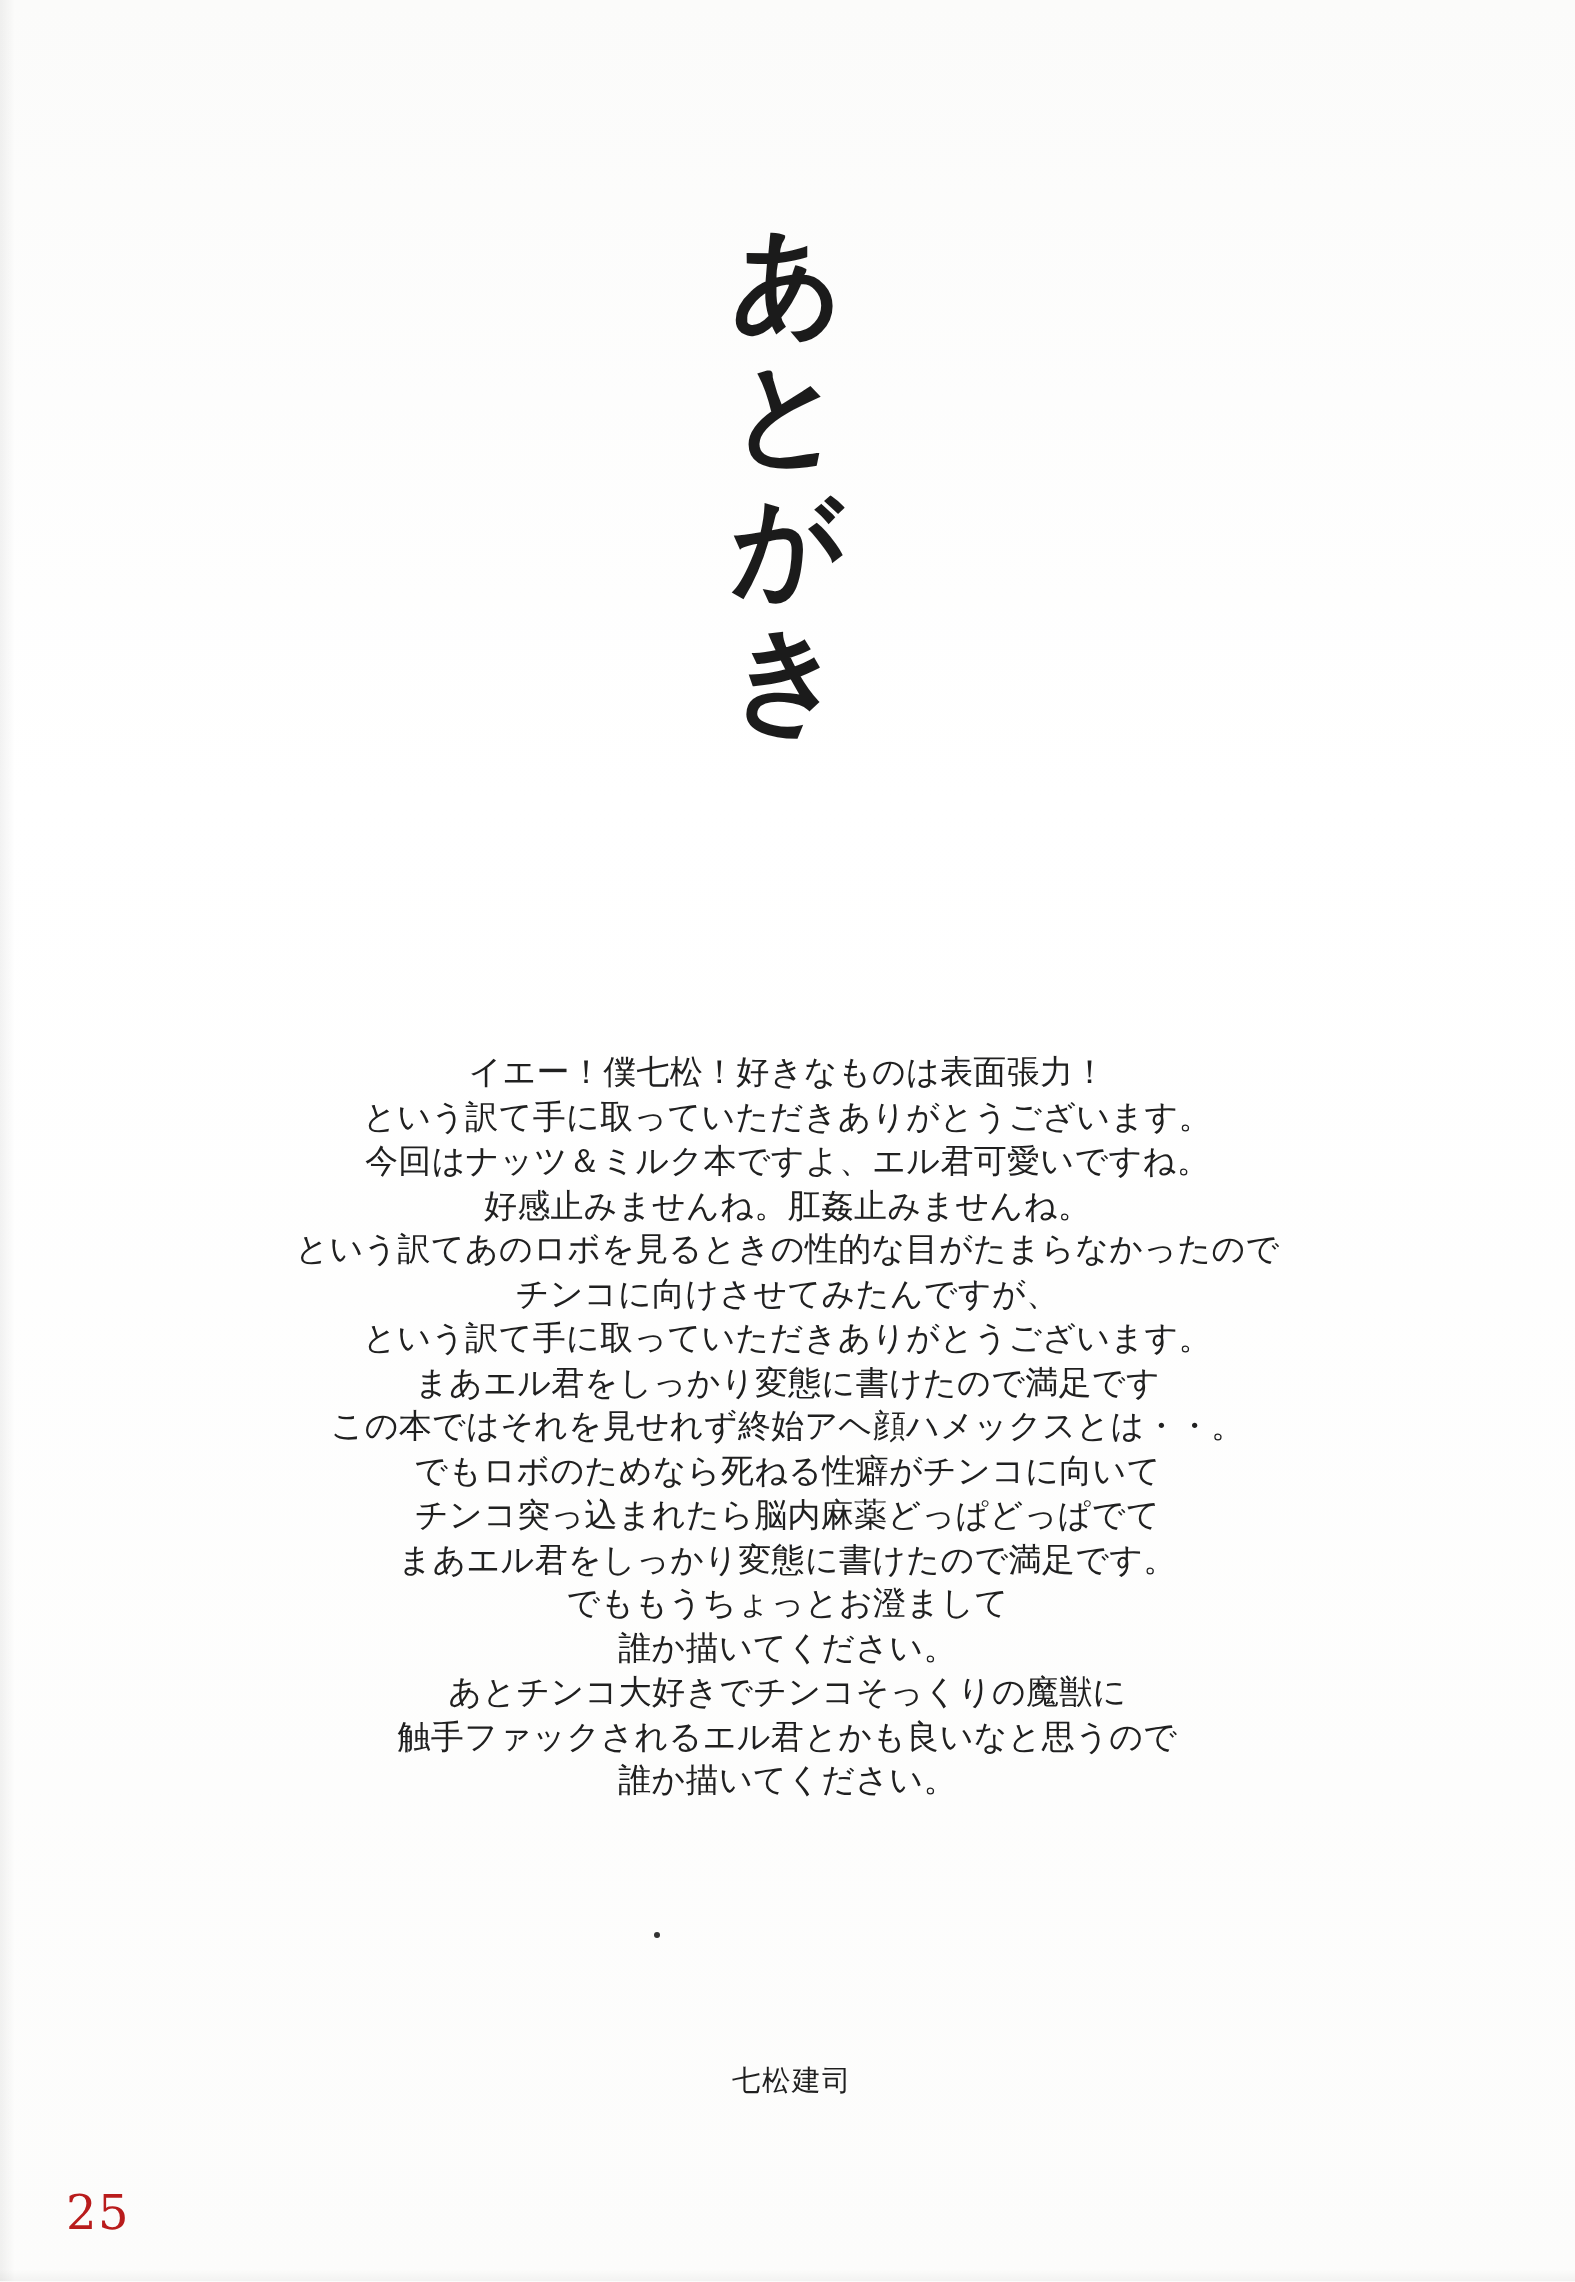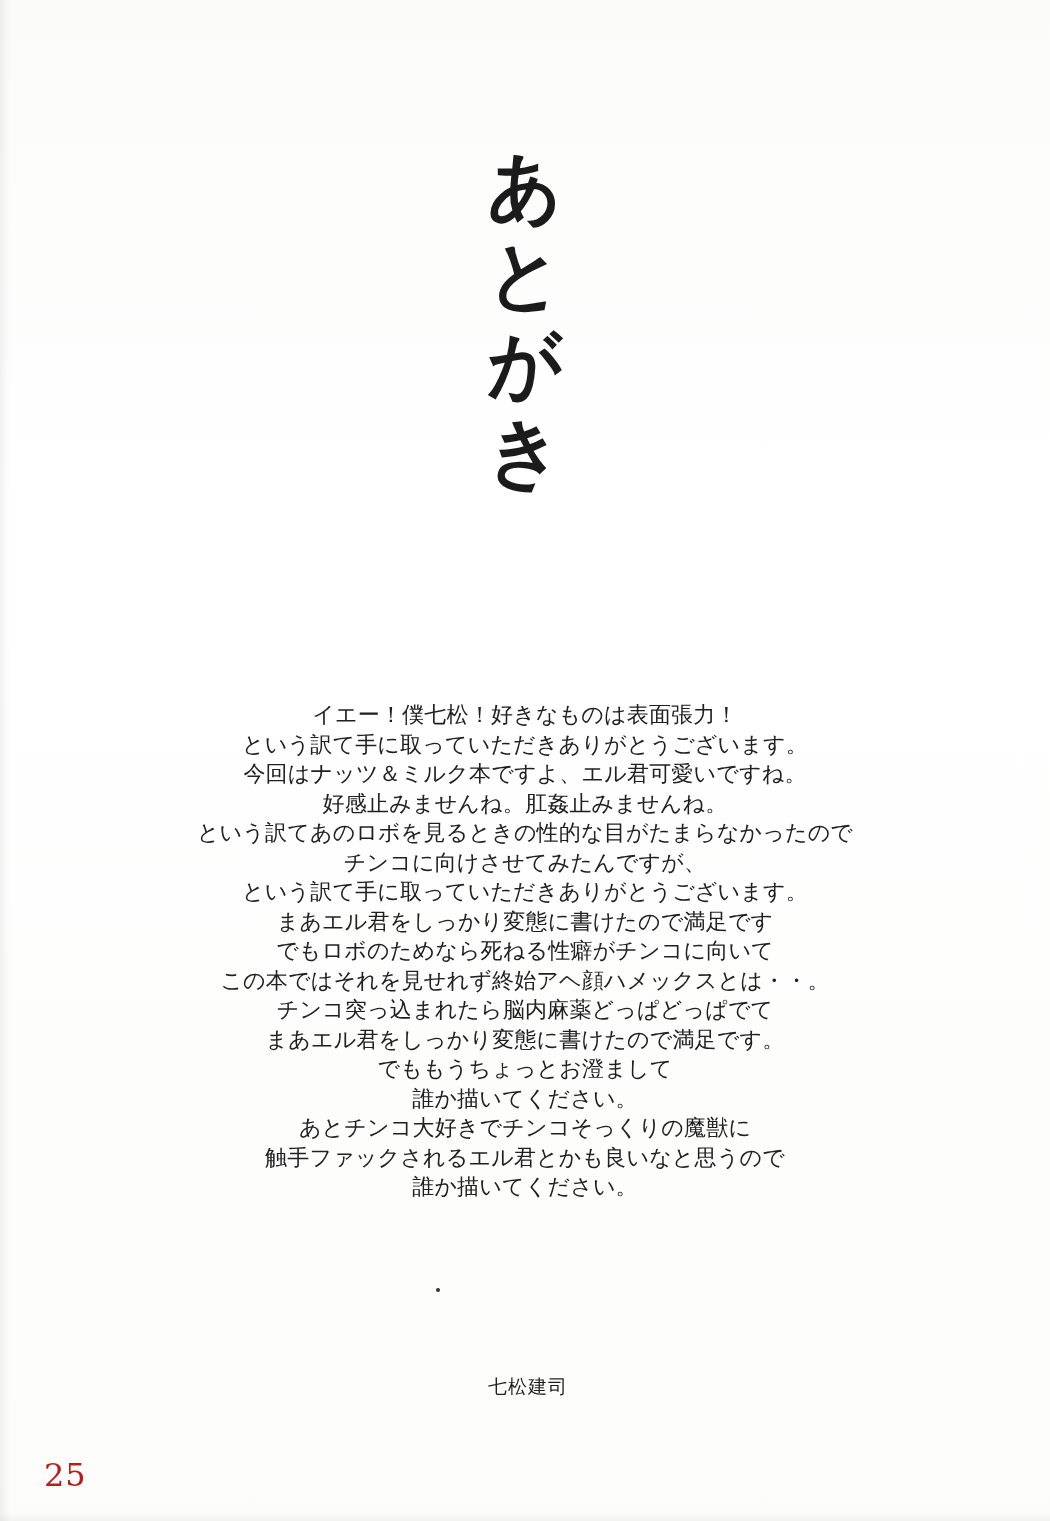--- a/index.html
+++ b/index.html
@@ -130,22 +130,22 @@
 
   <div class="afterword-body">
     <div class="line">イエー！僕七松！好きなものは表面張力！</div>
     <div class="line">という訳て手に取っていただきありがとうございます。</div>
     <div class="line">今回はナッツ＆ミルク本ですよ、エル君可愛いですね。</div>
     <div class="line">好感止みませんね。肛姦止みませんね。</div>
     <div class="line">という訳てあのロボを見るときの性的な目がたまらなかったので</div>
     <div class="line">チンコに向けさせてみたんですが、</div>
     <div class="line">という訳て手に取っていただきありがとうございます。</div>
     <div class="line">まあエル君をしっかり変態に書けたので満足です</div>
+    <div class="line">この本ではそれを見せれず終始アヘ顔ハメックスとは・・。</div>
     <div class="line">でもロボのためなら死ねる性癖がチンコに向いて</div>
-    <div class="line">この本ではそれを見せれず終始アヘ顔ハメックスとは・・。</div>
     <div class="line">チンコ突っ込まれたら脳内麻薬どっぱどっぱでて</div>
     <div class="line">まあエル君をしっかり変態に書けたので満足です。</div>
     <div class="line">でももうちょっとお澄まして</div>
     <div class="line">誰か描いてください。</div>
     <div class="line">あとチンコ大好きでチンコそっくりの魔獣に</div>
     <div class="line">触手ファックされるエル君とかも良いなと思うので</div>
     <div class="line">誰か描いてください。</div>
   </div>
 
   <div class="dot-mark"></div>

